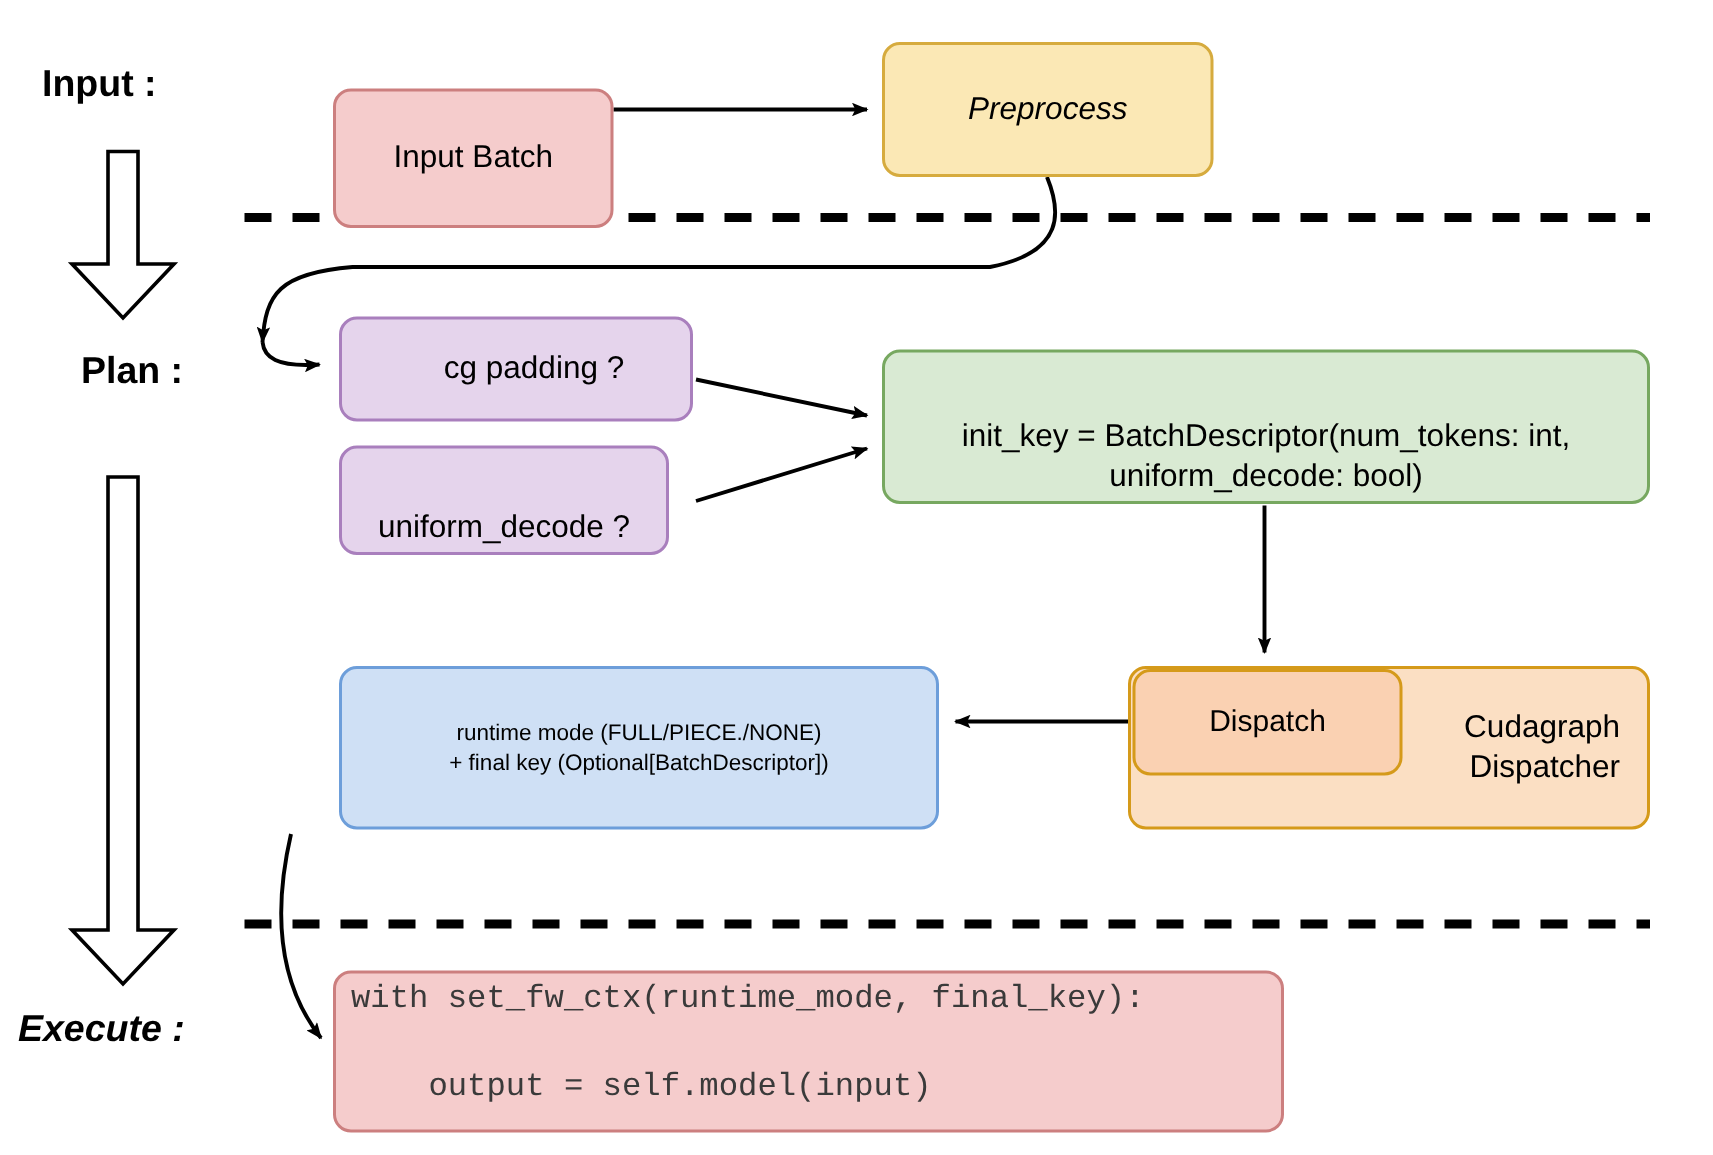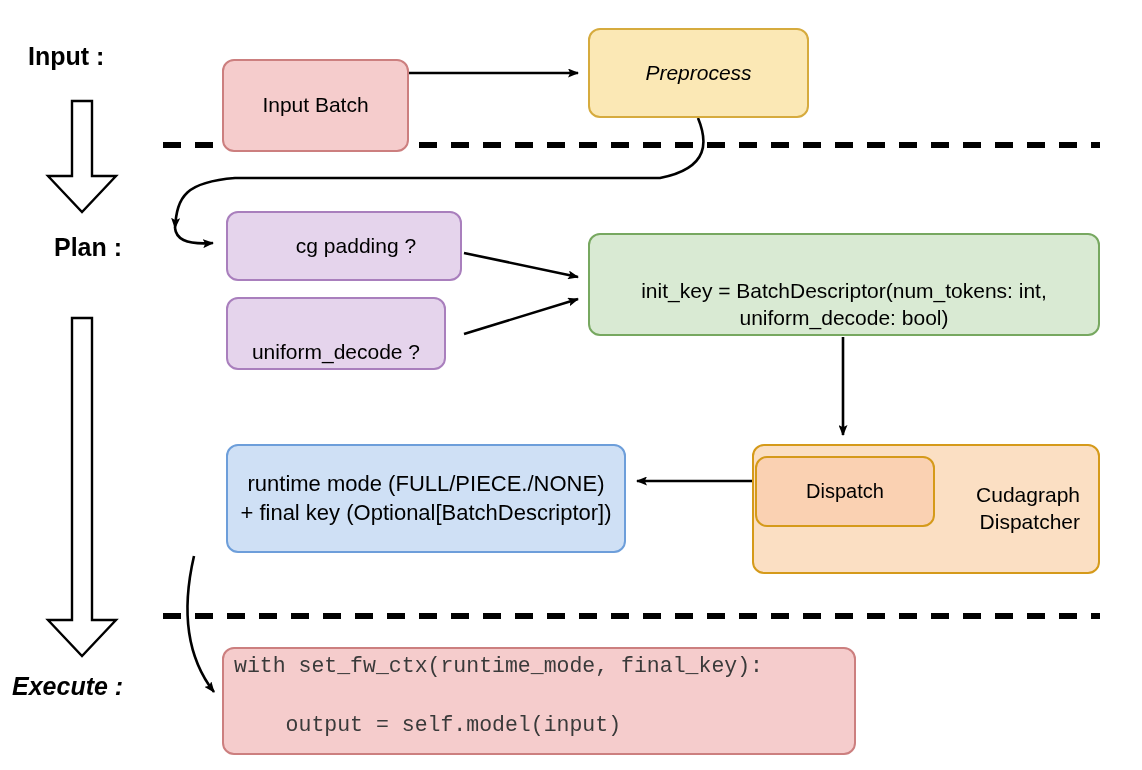--- a/index.html
+++ b/index.html
@@ -67,21 +67,21 @@
     text-align: left;
     font-family: "Liberation Mono", monospace;
     font-size: 21.5px;
     line-height: 1.45;
     color: #3a3a3a;
     padding-left: 10px;
     white-space: pre;
     gap: 28px;
   }
 
-  .node-blue { font-size: 22px; }
+  .node-blue { font-size: 15px; }
 </style>
 </head>
 <body>
 
 <div id="canvas">
 
   <svg id="wires" viewBox="0 0 1142 770">
     <defs>
       <marker id="ah" markerWidth="11" markerHeight="9" refX="10" refY="4.5" orient="auto" markerUnits="userSpaceOnUse">
         <path d="M0,0 L11,4.5 L0,9 L2.2,4.5 Z" fill="#000000"></path>
@@ -131,27 +131,27 @@
 
   <div class="node node-purple" style="left:226px; top:297px; width:220px; height:73px;align-items:flex-end;">
     <span>uniform_decode ?</span>
   </div>
 
   <div class="node node-green" style="left:588px; top:233px; width:512px; height:103px; flex-direction:column;">
     <span>init_key = BatchDescriptor(num_tokens: int,</span>
     <span>uniform_decode: bool)</span>
   </div>
 
-  <div class="node node-orange-outer" style="left:752px; top:444px; width:348px; height:130px; flex-direction:column;
+  <div class="node node-orange-outer" style="left:752px; top:444px; width:348px; height:109px; flex-direction:column;
               justify-content:center; align-items:flex-end; padding-right:18px;">
     <span>Cudagraph</span>
     <span>Dispatcher</span>
   </div>
 
-  <div class="node node-orange-inner" style="left:755px; top:456px; width:180px; height:71px; font-size:20px;">
+  <div class="node node-orange-inner" style="left:755px; top:446px; width:180px; height:71px; font-size:20px;">
     <span>Dispatch</span>
   </div>
 
   <div class="node node-blue" style="left:226px; top:444px; width:400px; height:109px; flex-direction:column;">
     <span>runtime mode (FULL/PIECE./NONE)</span>
     <span>+ final key (Optional[BatchDescriptor])</span>
   </div>
 
   <div class="node node-red node-code" style="left:222px; top:647px; width:634px; height:108px; flex-direction:column; align-items:flex-start;">
     <span>with set_fw_ctx(runtime_mode, final_key):</span>

